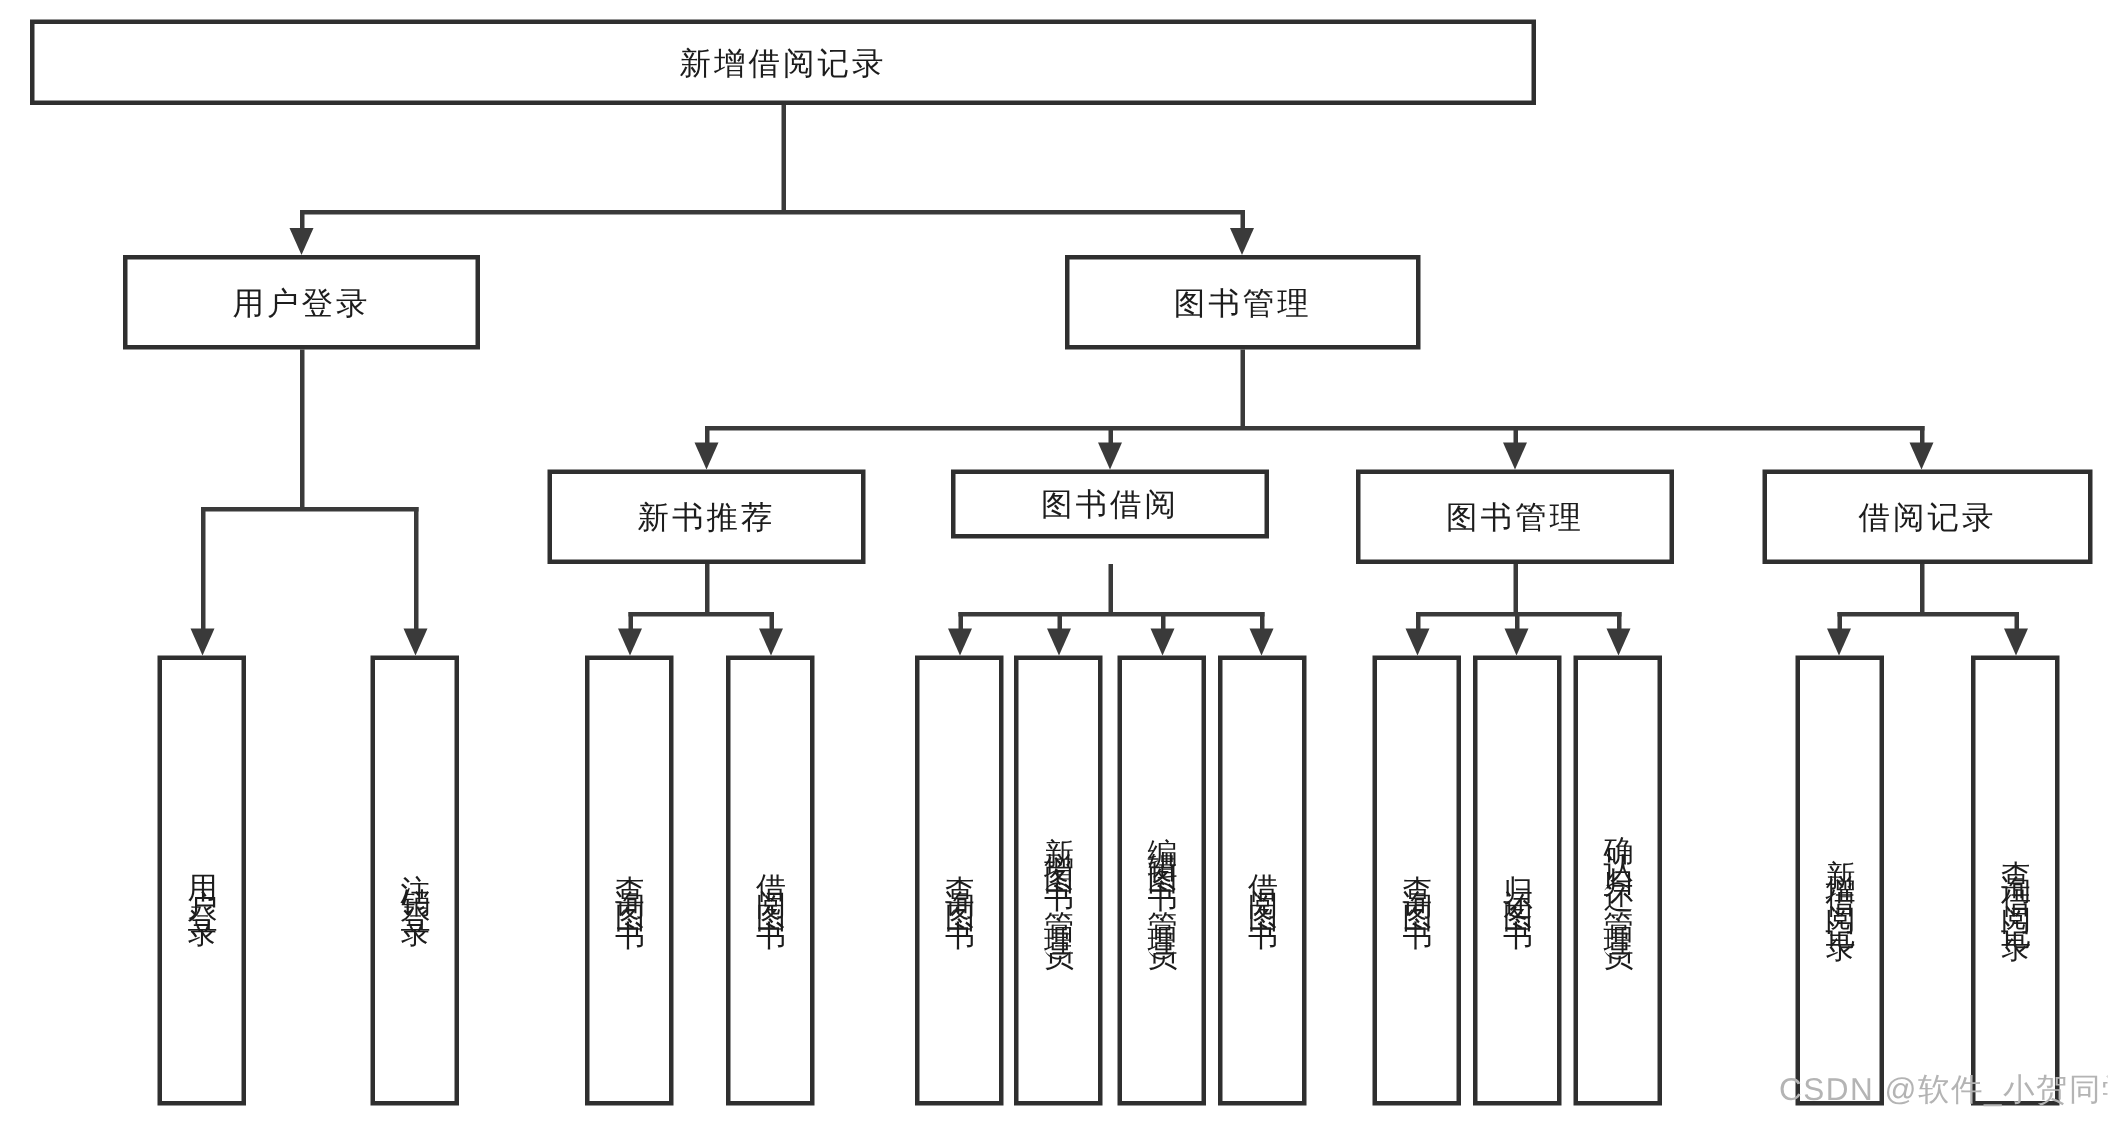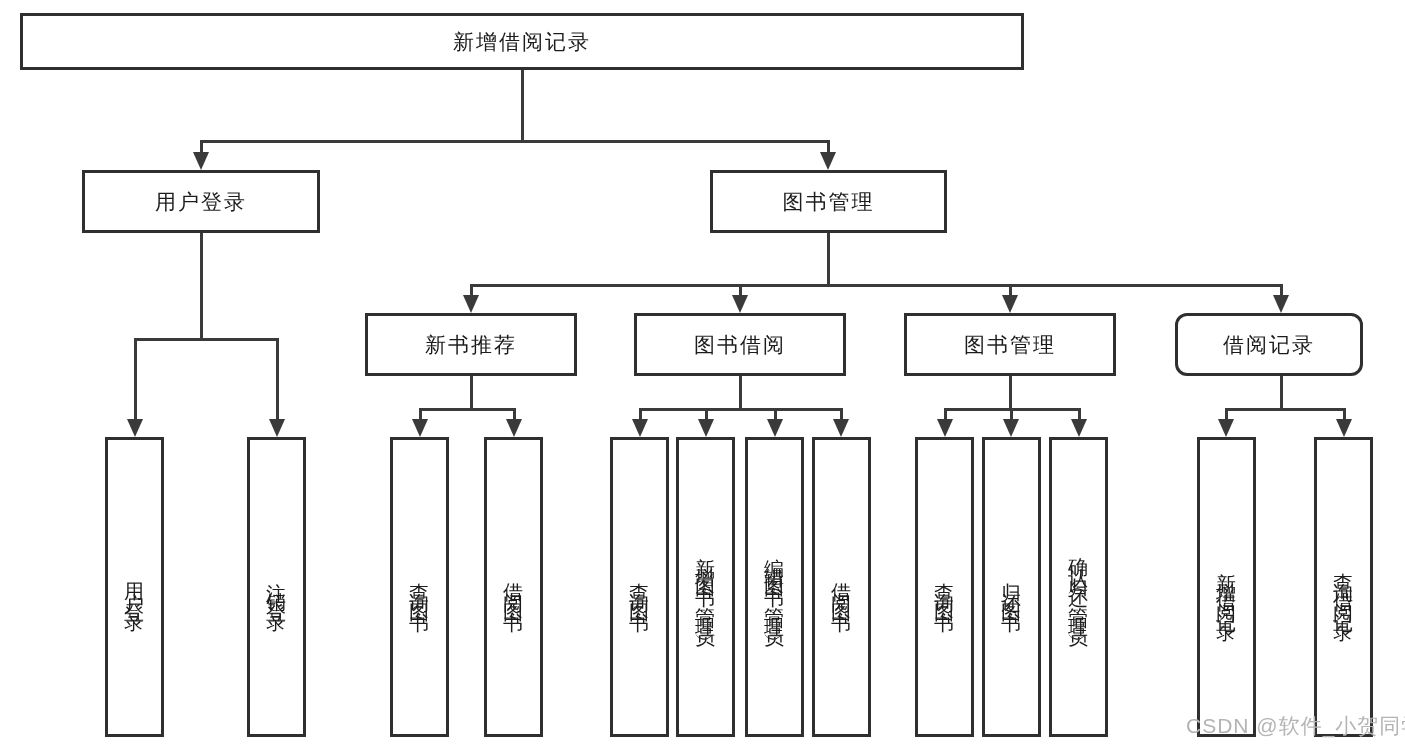--- a/index.html
+++ b/index.html
@@ -71,27 +71,27 @@
   <div class="node h" style="left:82px;top:170px;width:238px;height:63px;">
     <span>用户登录</span>
   </div>
   <div class="node h" style="left:365px;top:313px;width:212px;height:63px;">
     <span>新书推荐</span>
   </div>
 
   <div class="node h" style="left:710px;top:170px;width:237px;height:63px;">
     <span>图书管理</span>
   </div>
-  <div class="node h" style="left:634px;top:313px;width:212px;height:63px;text-align:right;">
+  <div class="node h" style="left:634px;top:313px;width:212px;height:46px;text-align:right;">
     <span>图书借阅</span>
   </div>
   <div class="node h" style="left:904px;top:313px;width:212px;height:63px;">
     <span>图书管理</span>
   </div>
-  <div class="node h" style="left:1175px;top:313px;width:188px;height:63px;border-radius:12px;">
+  <div class="node h" style="left:1175px;top:313px;width:220px;height:63px;">
     <span>借阅记录</span>
   </div>
 
   <div class="node v" style="left:105px;top:437px;width:59px;height:300px;">
     <span>用户登录</span>
   </div>
   <div class="node v" style="left:247px;top:437px;width:59px;height:300px;">
     <span>注销登录</span>
   </div>
   <div class="node v" style="left:390px;top:437px;width:59px;height:300px;">

